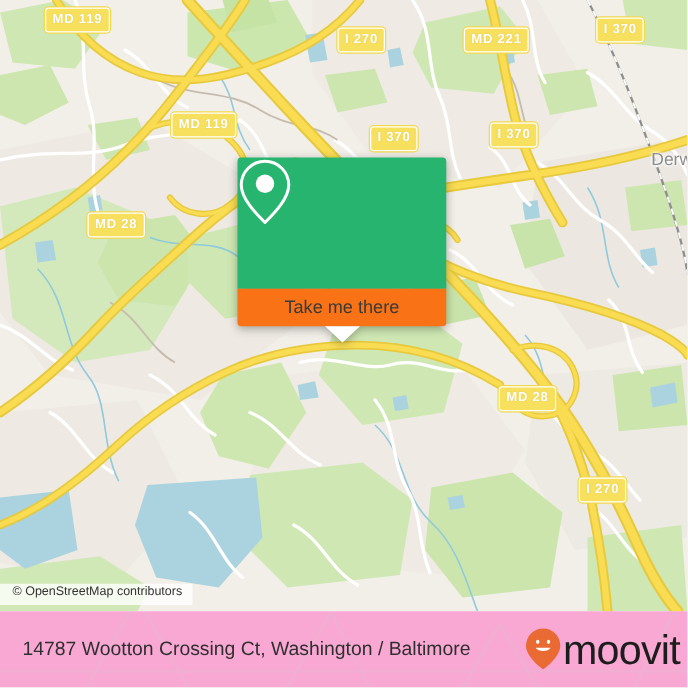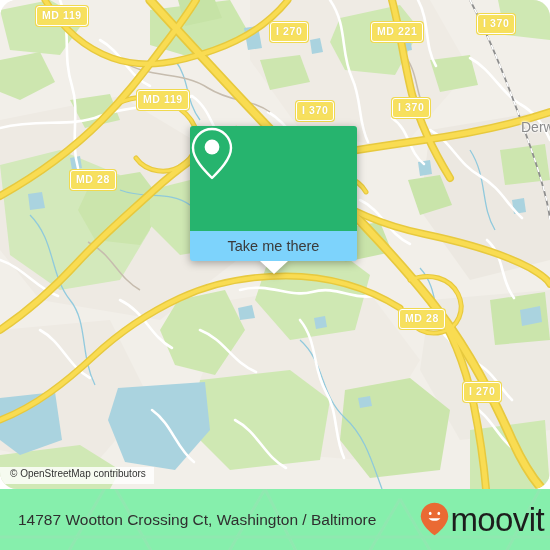--- a/index.html
+++ b/index.html
@@ -4,21 +4,21 @@
 <style>
   html,body{margin:0;padding:0;}
   body{
     width:550px;height:550px;overflow:hidden;
     font-family:"Liberation Sans", sans-serif;
     background:#f2efe9;
   }
   #app{position:relative;width:550px;height:550px;overflow:hidden;background:#fff;}
 
   
-  #map{position:absolute;left:0;top:0;width:550px;height:489px;overflow:hidden;background:#f2efe9;border-radius:17px;}
+  #map{position:absolute;left:0;top:0;width:550px;height:489px;overflow:hidden;background:#f2efe9;}
   #map svg{display:block;position:absolute;left:0;top:0;}
 
   
   .shield{
     position:absolute;
     background:#f7e05e;
     border:1.6px solid #ffffff;
     border-radius:3px;
     color:#ffffff;
     font-size:10.5px;
@@ -47,21 +47,21 @@
   #popup{
     position:absolute;left:190px;top:126px;width:167px;
     filter:drop-shadow(0 2px 4px rgba(0,0,0,.32));
   }
   #popup-head{
     background:#26b46e;
     height:105px;border-radius:3px 3px 0 0;
     display:flex;align-items:center;justify-content:center;
   }
   #popup-foot{
-    background:#7dd3fc;height:30px;border-radius:0 0 3px 3px;
+    background:#f97316;height:30px;border-radius:0 0 3px 3px;
     display:flex;align-items:center;justify-content:center;
   }
   #popup-foot span{
     color:#3a3a3a;font-size:14.5px;line-height:1;
   }
   #popup-tail{
     position:absolute;left:50%;top:100%;transform:translateX(-50%);
     width:0;height:0;
     border-left:14px solid transparent;
     border-right:14px solid transparent;
@@ -73,21 +73,21 @@
     position:absolute;left:0;top:467px;
     background:rgba(255,255,255,.80);
     padding:0 8px 4px 10px;
     font-size:10px;color:#333;line-height:13px;
     white-space:nowrap;
   }
 
   
   #bottombar{
     position:absolute;left:0;top:489px;width:550px;height:61px;
-    background:#86efac;overflow:hidden;
+    background:#f9a8d4;overflow:hidden;
   }
   #bottombar-watermark{
     position:absolute;left:0;top:-70px;width:550px;height:200px;opacity:.16;
   }
   #bottom-inner{
     position:absolute;left:0;top:0;width:550px;height:61px;
     display:flex;align-items:center;justify-content:space-between;
     padding:0 6px 0 18px;box-sizing:border-box;
   }
   #address{

